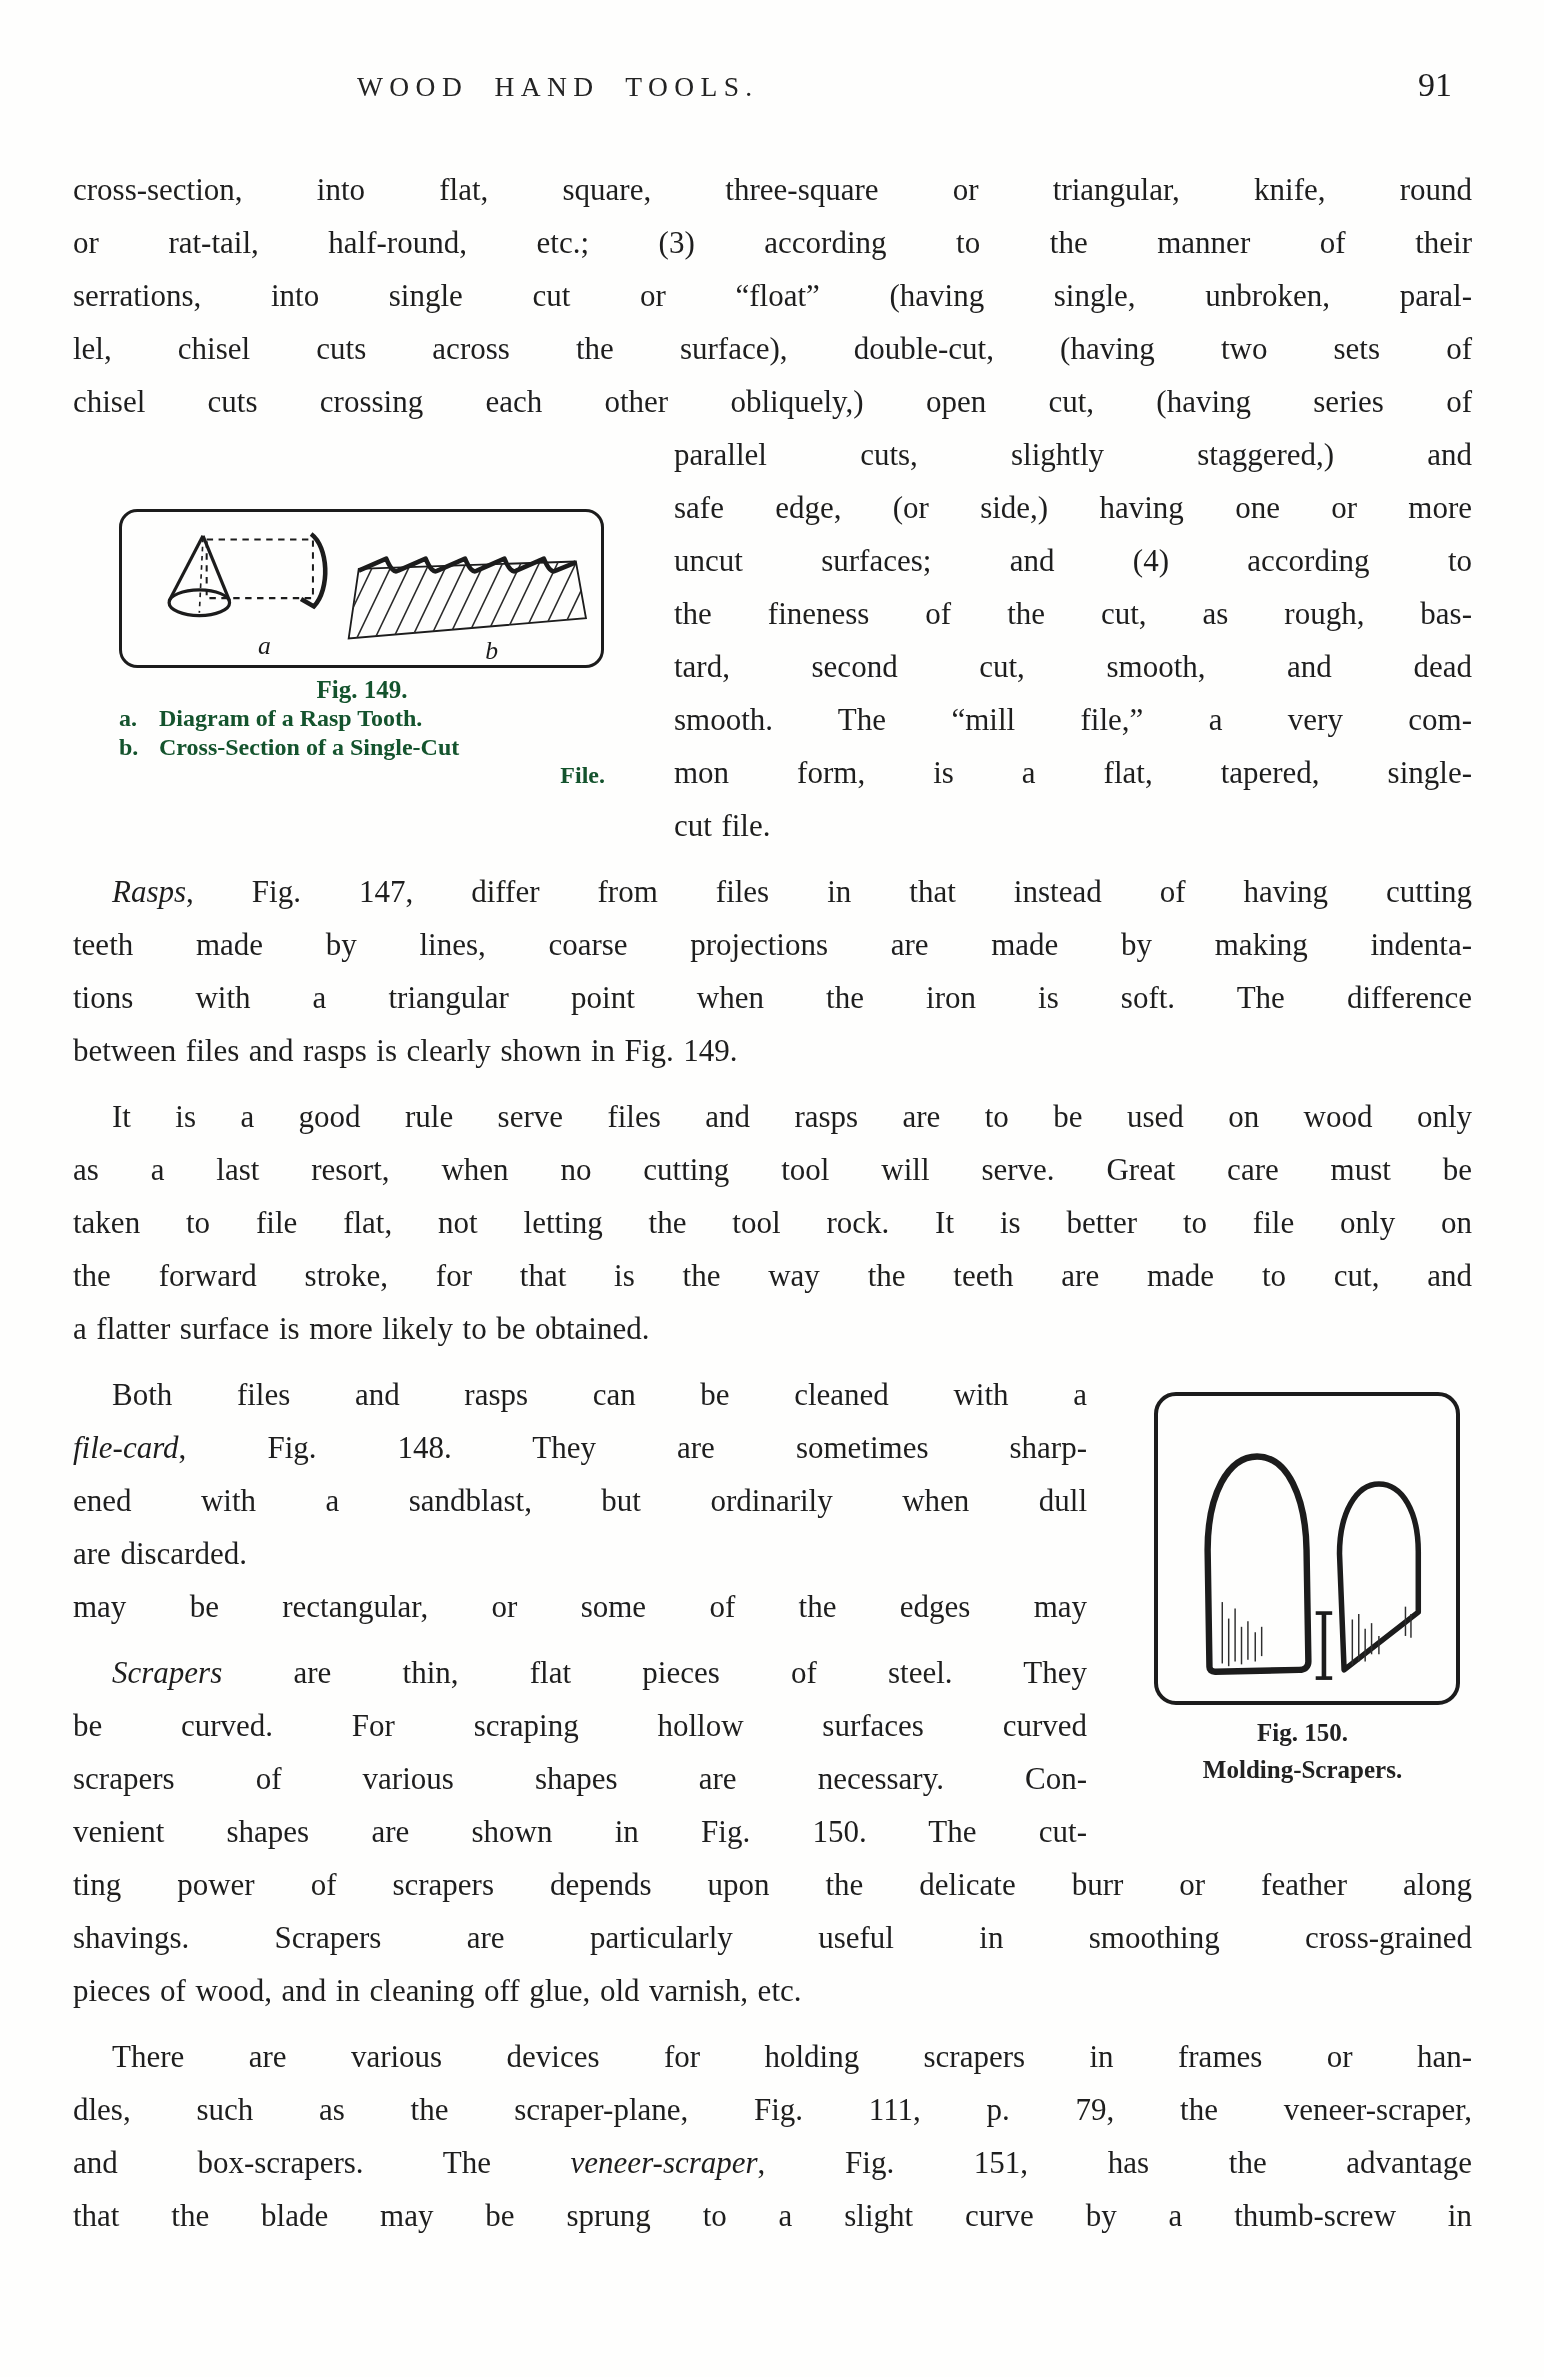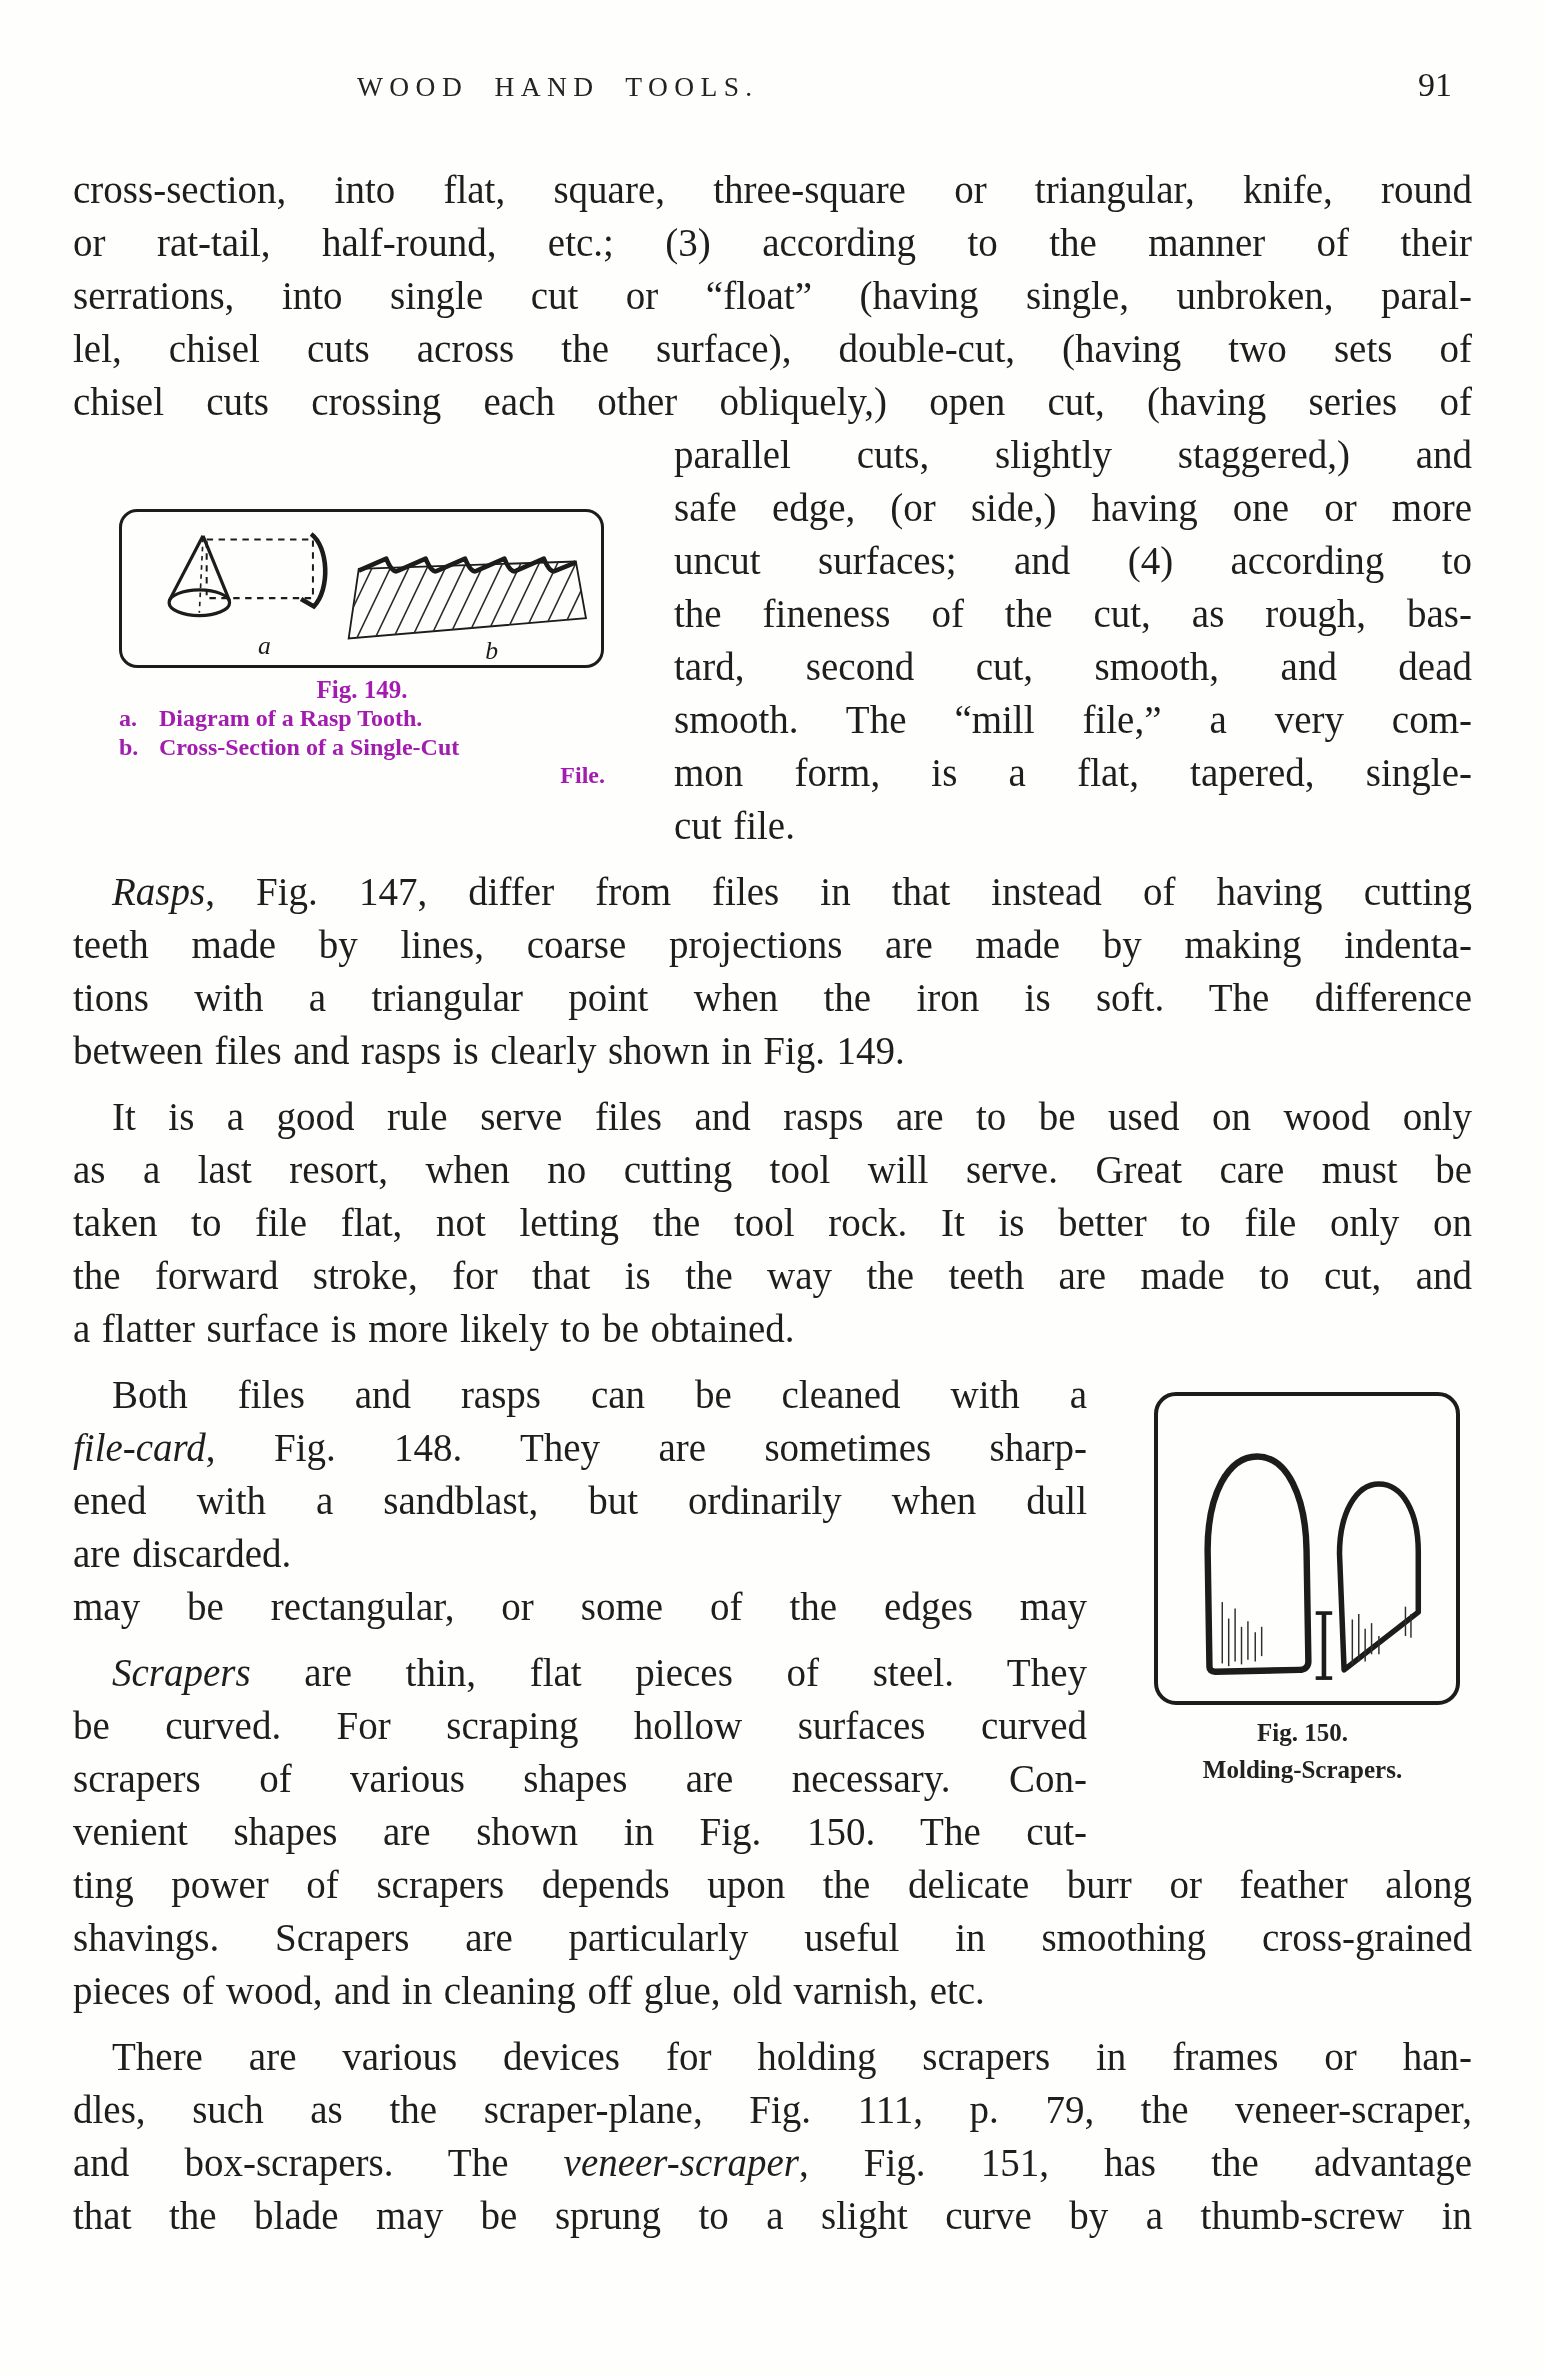--- a/index.html
+++ b/index.html
@@ -18,35 +18,35 @@
     position:absolute;left:284px;top:7.3px;
     font-size:27.5px;letter-spacing:6.4px;word-spacing:13px;color:#242424;text-align:center;
   }
   .page-number{position:absolute;right:20px;top:1.8px;font-size:34px;}
 
   .blk{margin:0;}
   .sp{margin-top:13px;}
   .clr{clear:both;}
 
   .line{
-    font-size:39px;line-height:53px;
+    font-size:31px;line-height:53px;
     text-align:justify;text-align-last:justify;
     word-spacing:1.8px;
   }
   .line.end{text-align-last:left;}
   .line.ind{text-indent:39px;}
   em{font-style:italic;}
 
   
   .f149{float:left;width:601px;min-height:427px;box-sizing:border-box;padding-top:81px;}
   .f149 .figbox{
     margin-left:46px;width:479px;height:153px;
     border:3.7px solid #1c1c1c;border-radius:18.3px;background:#fefefd;
   }
-  .cap149{width:486px;margin-left:46px;font-weight:bold;color:#a21caf;}
+  .cap149{width:486px;margin-left:46px;font-weight:bold;color:#14532d;}
   .cap149 .figno{text-align:center;font-size:25px;margin-top:7.3px;line-height:29px;}
   .cap-item{display:flex;font-size:24px;line-height:28.4px;}
   .cap-item .tag{width:40px;flex:none;}
   .cap-cont{font-size:24px;line-height:28.4px;text-align:right;padding-left:349px;}
 
   
   .f150{float:right;width:385px;min-height:486px;box-sizing:border-box;padding-top:24px;}
   .f150 .figbox{
     margin-left:67px;width:298px;height:305px;
     border:4.6px solid #1c1c1c;border-radius:22px;background:#fefefd;

